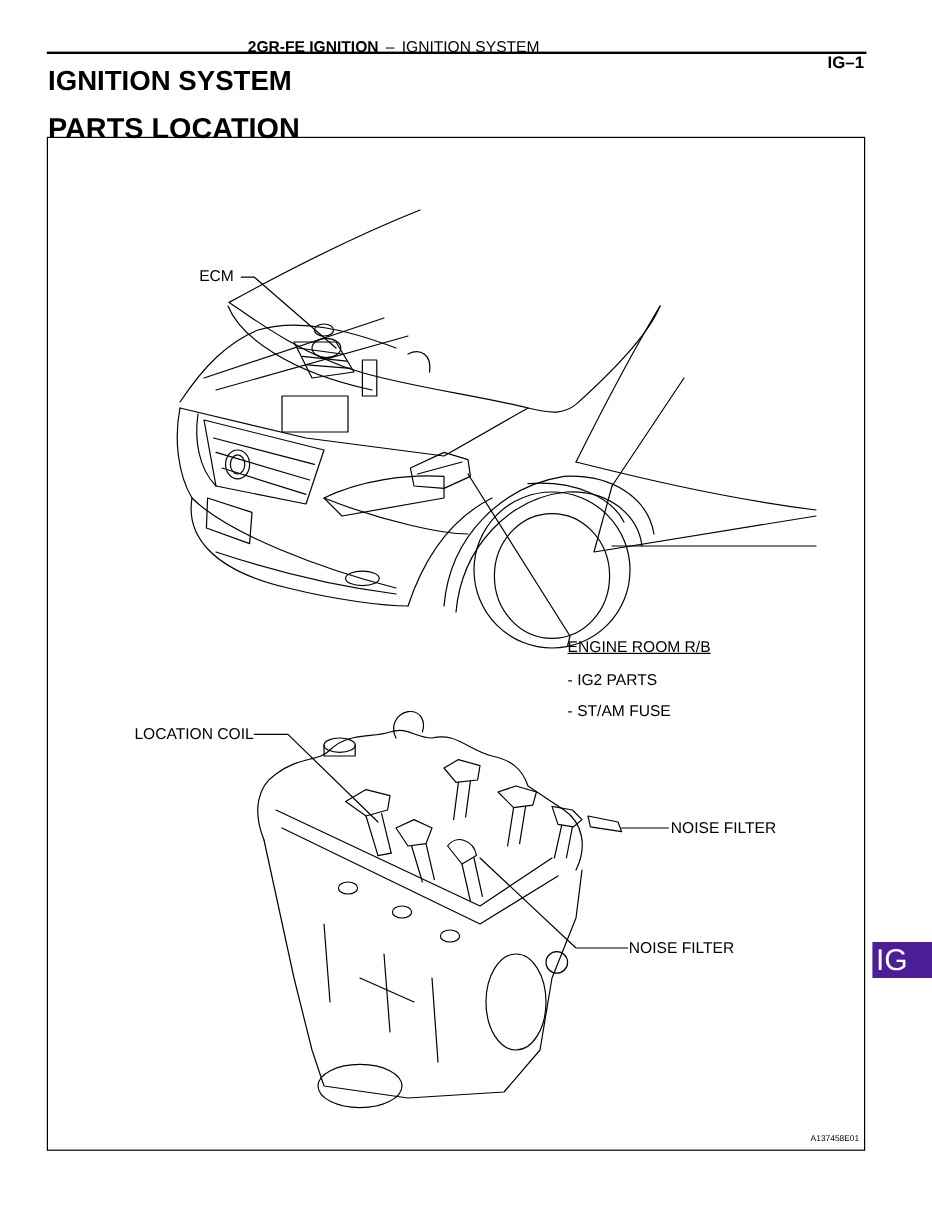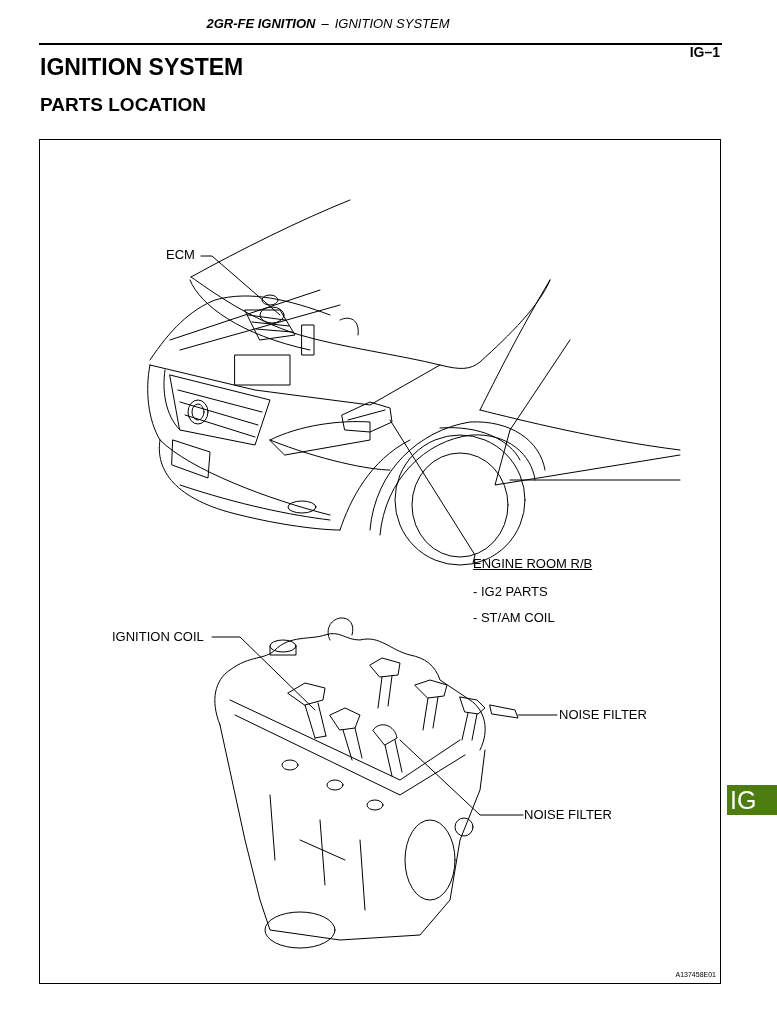--- a/index.html
+++ b/index.html
@@ -1,29 +1,29 @@
 <!DOCTYPE html>
 <html><head>
 <meta charset="utf-8">
 <style>
   html, body { margin:0; padding:0; background:#ffffff; }
   body { width:777px; height:1024px; position:relative; overflow:hidden;
          font-family:"Liberation Sans", sans-serif; color:#000; }
-  .hdr-title { position:absolute; left:0; width:656px; top:16px; text-align:center; font-size:13px;font-style:italic; }
+  .hdr-title { position:absolute; left:0; width:656px; top:31px; text-align:center; font-size:13px; }
   .hdr-title .b { font-weight:bold; }
   .hdr-title .sep { margin:0 6px; }
   .hdr-page { position:absolute; right:57px; top:17px; font-size:14px; font-weight:bold;margin-top:27px; }
   .hdr-rule { position:absolute; left:39px; width:683px; top:43px; height:2px; background:#000; }
   .h1 { position:absolute; left:40px; top:54px; font-size:23px; font-weight:bold; margin:0; }
-  .h2 { position:absolute; left:40px; top:94px; font-size:19px; font-weight:bold; margin:0; }
-  .fig { position:absolute; left:39px; top:139px; width:682px; height:845px; border:1px solid #000; box-sizing:border-box; }
+  .h2 { position:absolute; left:40px; top:94px; font-size:24px; font-weight:bold; margin:0; }
+  .fig { position:absolute; left:39px; top:114px; width:682px; height:845px; border:1px solid #000; box-sizing:border-box; }
   .fig svg { position:absolute; left:0; top:0; }
   .lbl { position:absolute; font-size:13px; white-space:nowrap; }
   .figid { position:absolute; right:4px; bottom:5px; font-size:7px; }
-  .tab { position:absolute; left:727px; top:785px; width:50px; height:30px; background:#4d7c0f; color:#fff;
+  .tab { position:absolute; left:727px; top:785px; width:50px; height:30px; background:#4c1d95; color:#fff;
          font-size:25px; line-height:30px; padding-left:3px; box-sizing:border-box; }
 </style>
 </head>
 <body>
 
 <div class="hdr-title">
   <span class="b">2GR-FE IGNITION</span><span class="sep">–</span><span>IGNITION SYSTEM</span>
 </div>
 <div class="hdr-page">IG–1</div>
 <div class="hdr-rule"></div>
@@ -145,20 +145,20 @@
       <path d="M433 423 L435 415 L350 280"></path>
       <path d="M172 497 L200 497 L275 570"></path>
       <path d="M478 575 L517 575"></path>
       <path d="M483 675 L440 675 L360 600"></path>
     </g>
   </svg>
 
   <div class="lbl" style="left:126px; top:107px;">ECM</div>
   <div class="lbl" style="left:433px; top:416px;text-decoration:underline;">ENGINE ROOM R/B</div>
   <div class="lbl" style="left:433px; top:444px;">- IG2 PARTS</div>
-  <div class="lbl" style="left:433px; top:470px;">- ST/AM COIL</div>
-  <div class="lbl" style="left:72px; top:489px;">IGNITION COIL</div>
+  <div class="lbl" style="left:433px; top:470px;">- ST/AM FUSE</div>
+  <div class="lbl" style="left:72px; top:489px;">LOCATION COIL</div>
   <div class="lbl" style="left:519px; top:567px;">NOISE FILTER</div>
   <div class="lbl" style="left:484px; top:667px;">NOISE FILTER</div>
   <div class="figid">A137458E01</div>
 </div>
 
 <div class="tab">IG</div>
 
 </body></html>

